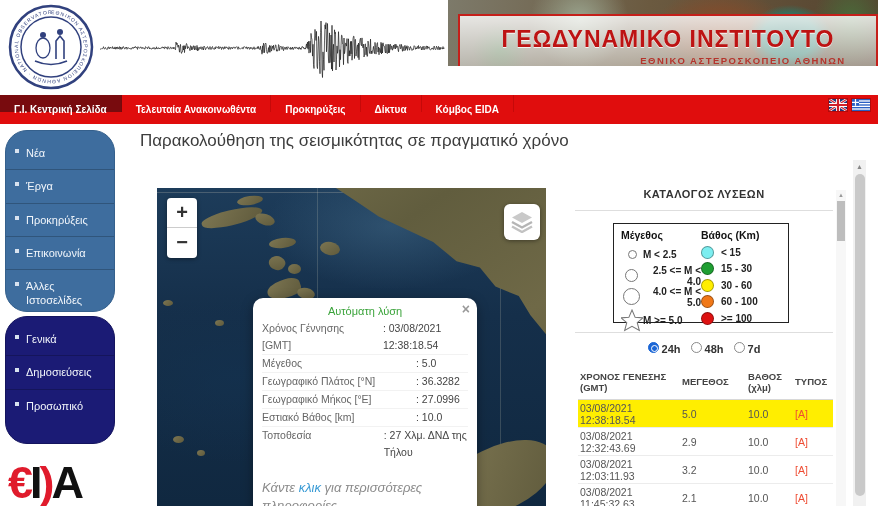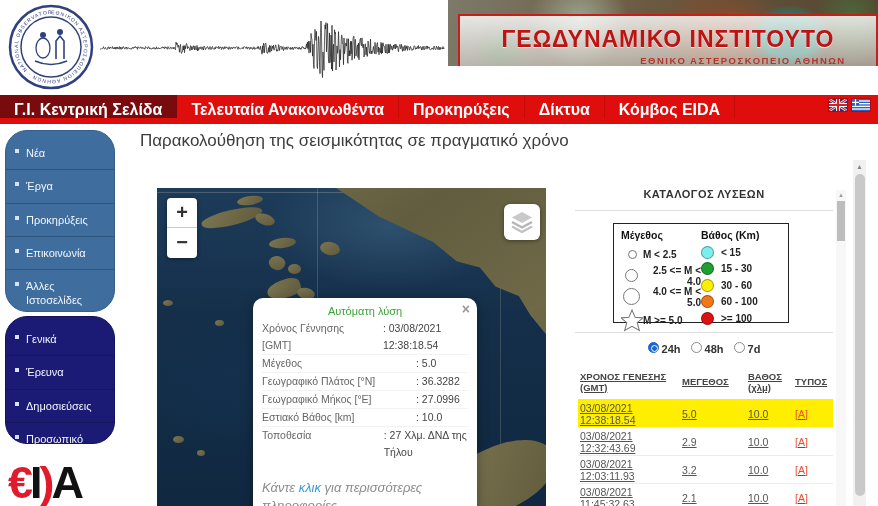--- a/index.html
+++ b/index.html
@@ -23,21 +23,21 @@
   .banner-box{position:absolute;left:10px;top:14px;right:8px;height:64px;
     border:2px solid #c51f1a;background:linear-gradient(rgba(255,255,255,.82),rgba(255,255,255,.40));
     display:flex;flex-direction:column;justify-content:center;align-items:center;}
   .banner-title{font-size:23px;font-weight:bold;color:#bd1313;letter-spacing:1px;
     text-shadow:0 1px 0 rgba(255,255,255,.8);}
   .banner-sub{font-size:9.5px;font-weight:bold;color:#b5342c;letter-spacing:1.5px;
     margin-top:2px;margin-left:150px;}
 
   
   .nav{position:absolute;left:0;top:95px;width:878px;height:29px;background:#e00d0d;display:flex;}
-  .nav-item{height:23px;line-height:29px;padding:0 14px;color:#fff;font-size:16px;font-weight:bold;
+  .nav-item{height:17px;line-height:29px;padding:0 14px;color:#fff;font-size:10px;font-weight:bold;
     border-right:1px solid rgba(120,0,0,.25);white-space:nowrap;cursor:pointer;}
   .nav-item.active{background:#780b0e;}
   .flags{position:absolute;right:8px;top:4px;display:flex;gap:5px;}
   .flag{width:18px;height:12px;display:block;cursor:pointer;box-shadow:0 0 0 1px rgba(0,0,0,.2);}
 
   
   .side-box{position:absolute;left:5px;width:110px;border-radius:22px;padding:6px 0;}
   .side-box.one{top:130px;height:182px;background:#3e6d9e;border:1px solid #35608c;}
   .side-box.two{top:316px;height:128px;background:#1b1b75;border:1px solid #14145e;}
   .side-item{position:relative;padding:9px 8px 9px 20px;color:#f2f6fb;font-size:11px;
@@ -102,21 +102,21 @@
     font-size:11px;font-weight:bold;color:#333;align-items:center;}
   .radio{width:11px;height:11px;border-radius:50%;border:1px solid #8a8a8a;background:#fff;
     display:inline-block;margin-right:3px;cursor:pointer;position:relative;}
   .radio.checked{border-color:#1b66d6;background:#1b66d6;}
   .radio.checked::after{content:"";position:absolute;left:3px;top:3px;width:5px;height:5px;
     border-radius:50%;background:#fff;opacity:0;}
   .radio.checked::before{content:"";position:absolute;left:2px;top:2px;width:7px;height:7px;
     border-radius:50%;border:1.5px solid #fff;box-sizing:border-box;}
   .tbl{position:absolute;left:3px;right:0;top:190px;}
   .trow{display:flex;align-items:center;font-size:10.5px;color:#555;height:28px;
-    border-bottom:1px solid #ececec;cursor:pointer;text-decoration:underline;}
+    border-bottom:1px solid #ececec;cursor:pointer;}
   .trow.head{font-size:9.5px;font-weight:bold;color:#444;height:34px;line-height:1.15;
     border-bottom:1px solid #d8d8d8;cursor:default;}
   .trow.hl{background:#ffee00;}
   .c-time{width:104px;padding-left:2px;}
   .c-mag{width:66px;}
   .c-dep{width:47px;}
   .c-typ{width:38px;}
   .typ{color:#ee4c33;}
 
   
@@ -193,21 +193,20 @@
 
   <div class="side-box one">
     <div class="side-item"><span class="bullet"></span><span>Νέα</span></div>
     <div class="side-item"><span class="bullet"></span><span>Έργα</span></div>
     <div class="side-item"><span class="bullet"></span><span>Προκηρύξεις</span></div>
     <div class="side-item"><span class="bullet"></span><span>Επικοινωνία</span></div>
     <div class="side-item"><span class="bullet"></span><span>Άλλες Ιστοσελίδες</span></div>
   </div>
   <div class="side-box two">
     <div class="side-item"><span class="bullet"></span><span>Γενικά</span></div>
-    <div class="side-item"><span class="bullet"></span><span>Έρευνα</span></div>
     <div class="side-item"><span class="bullet"></span><span>Δημοσιεύσεις</span></div>
     <div class="side-item"><span class="bullet"></span><span>Προσωπικό</span></div>
   </div>
   <div class="eida"><span class="r">€</span><span class="k">I</span><span class="r">)</span><span class="k">A</span></div>
 
   <div class="page-title">Παρακολούθηση της σεισμικότητας σε πραγματικό χρόνο</div>
 
   <div class="map">
     <div class="grat-h" style="top:4px"></div>
     <div class="grat-v" style="left:160px"></div>

